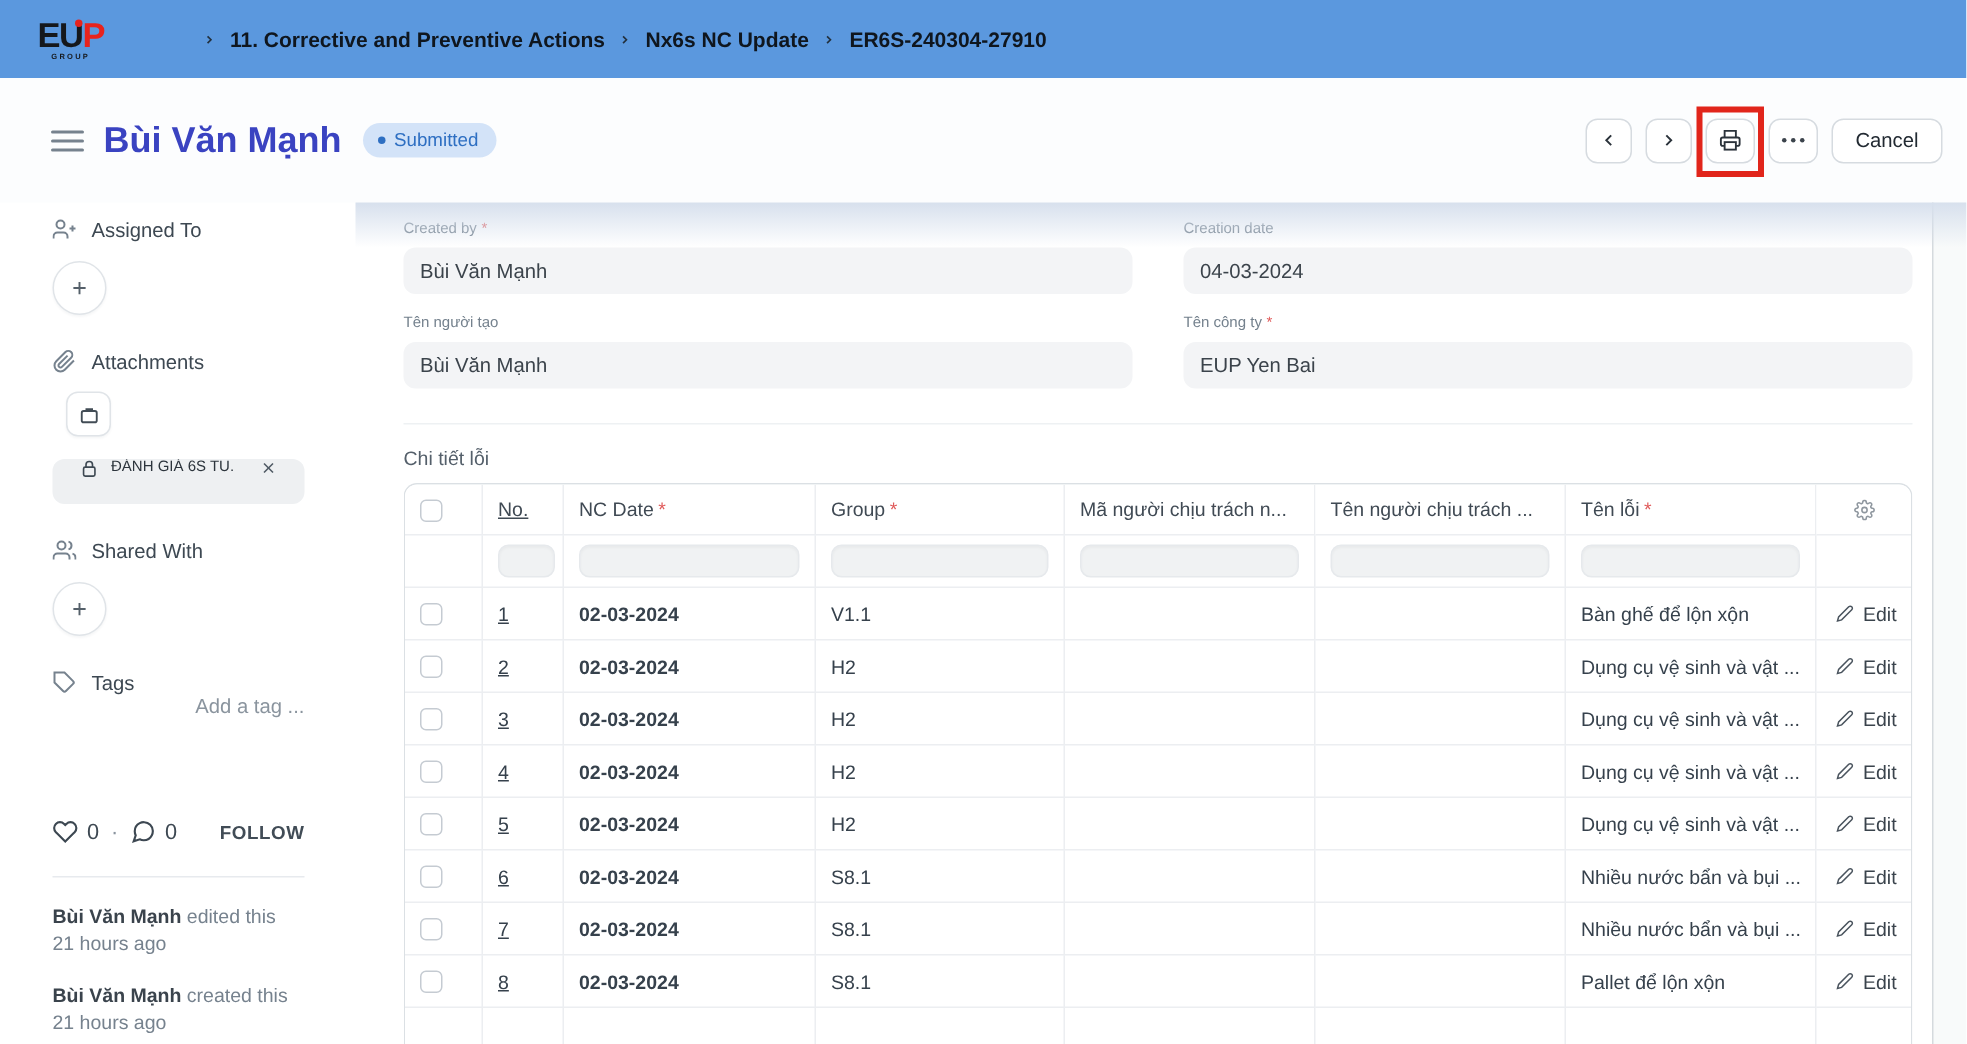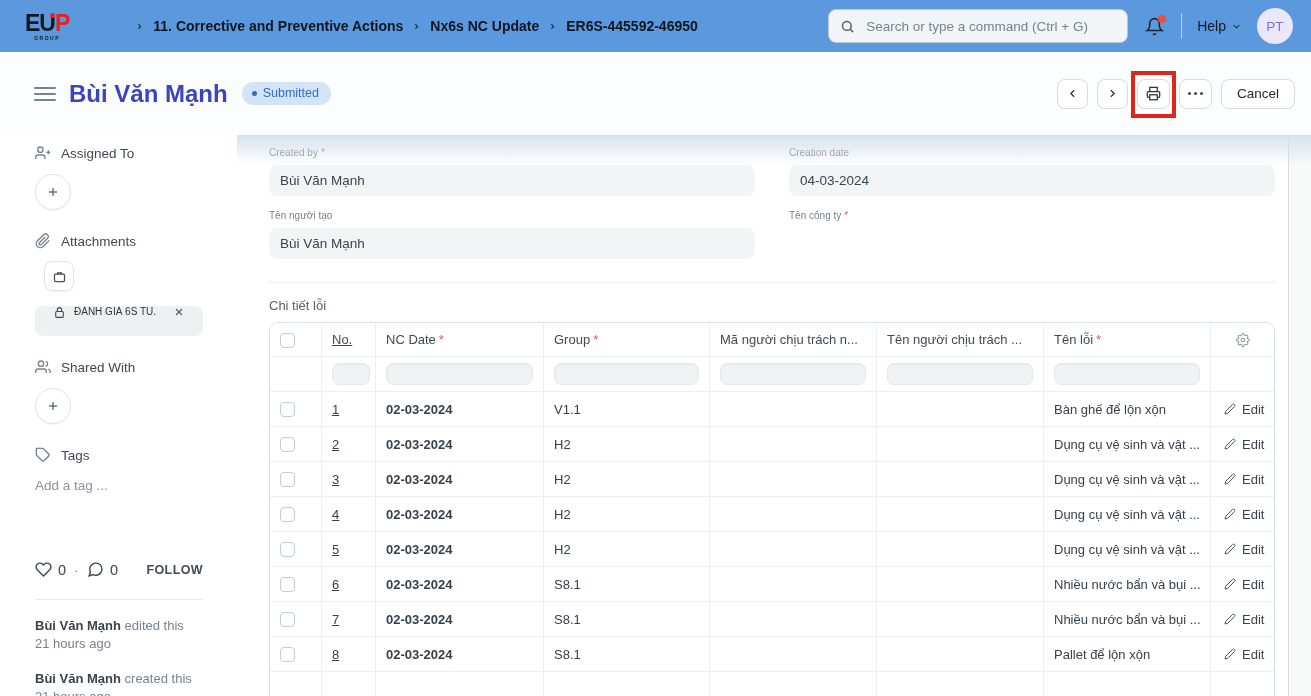--- a/index.html
+++ b/index.html
@@ -100,21 +100,21 @@
     box-shadow:0 1px 2px rgba(25,39,52,0.05); display:flex; align-items:center; justify-content:center;
     margin-left:9px; cursor:pointer; color:#424c55;
   }
   .attachment-pill {
     width:168px; height:30px; background:#eef0f2; border-radius:8px; margin-top:15px;
     display:flex; align-items:flex-start; gap:8px; padding:0 18px; font-size:10px; color:#2c343c; cursor:pointer;
   }
   .attachment-pill .lock { color:#3d4852; flex-shrink:0; }
   .pill-name { white-space:nowrap; overflow:hidden; max-width:105px; }
   .pill-x { margin-left:auto; color:#505a64; cursor:pointer; flex-shrink:0; display:flex; }
-  .add-tag { font-size:13.5px; color:#8a949e; margin-top:15px; cursor:text; }
+  .add-tag { font-size:13.5px; color:#8a949e; cursor:text;text-align:right; }
   .likes-row { display:flex; align-items:center; margin-top:68px; font-size:14.5px; color:#3d4852; }
   .likes-row svg { color:#3d4852; }
   .cnt { margin-left:6px; }
   .dot-sep { margin:0 8px; color:#8a949e; }
   .dot-sep::before { content:"·"; }
   .follow { margin-left:auto; font-size:12.5px; font-weight:700; letter-spacing:0.4px; color:#414c56; cursor:pointer; }
   .side-divider { border:none; border-top:1px solid #e7eaee; margin:21px 0 0; }
   .activity { margin-top:17px; font-size:13px; line-height:18px; color:#76828e; }
   .activity b { color:#3a434c; font-weight:700; }
 
@@ -187,49 +187,23 @@
       <svg width="9" height="13" viewBox="0 0 24 24" fill="none" stroke="currentColor" stroke-width="3">
           <polyline points="9 18 15 12 9 6"></polyline>
         </svg>
     </span>
     <span class="crumb">Nx6s NC Update</span>
     <span class="crumb-sep">
       <svg width="9" height="13" viewBox="0 0 24 24" fill="none" stroke="currentColor" stroke-width="3">
           <polyline points="9 18 15 12 9 6"></polyline>
         </svg>
     </span>
-    <span class="crumb">ER6S-445592-46950</span>
+    <span class="crumb">ER6S-240304-27910</span>
   </div>
 
-  <div class="nav-right">
-    <div class="nav-search">
-      <svg width="15" height="15" viewBox="0 0 24 24" fill="none" stroke="currentColor" stroke-width="2.4">
-          <circle cx="11" cy="11" r="7"></circle>
-          <line x1="21" y1="21" x2="16.5" y2="16.5"></line>
-        </svg>
-      <input type="text" placeholder="Search or type a command (Ctrl + G)" style="">
-    </div>
-    <div class="bell-wrap">
-      <svg width="19" height="19" viewBox="0 0 24 24" fill="none" stroke="currentColor" stroke-width="2">
-          <path d="M18 8a6 6 0 0 0-12 0c0 7-3 9-3 9h18s-3-2-3-9"></path>
-          <path d="M13.73 21a2 2 0 0 1-3.46 0"></path>
-        </svg>
-      <span class="bell-dot"></span>
-    </div>
-    <div class="nav-divider"></div>
-    <div class="help">
-      <span>Help</span>
-      <svg width="11" height="11" viewBox="0 0 24 24" fill="none" stroke="currentColor" stroke-width="2.5">
-          <polyline points="6 9 12 15 18 9"></polyline>
-        </svg>
-    </div>
-    <div class="avatar">
-      <span>PT</span>
-    </div>
-  </div>
 </div>
 
 <div class="page-head">
   <div class="hamburger">
       <span></span>
       <span></span>
       <span></span>
     </div>
   <h1 class="page-title">Bùi Văn Mạnh</h1>
   <div class="status-badge">
@@ -376,20 +350,21 @@
       <div class="field">
         <span class="field-label"><span>Creation date</span><span class="req"></span></span>
         <div class="field-value">04-03-2024</div>
       </div>
       <div class="field">
         <span class="field-label"><span>Tên người tạo</span><span class="req"></span></span>
         <div class="field-value">Bùi Văn Mạnh</div>
       </div>
       <div class="field">
         <span class="field-label"><span>Tên công ty</span><span class="req">*</span></span>
+        <div class="field-value">EUP Yen Bai</div>
       </div>
     </div>
 
     <hr class="section-sep">
     <div class="tbl-label">Chi tiết lỗi</div>
 
     <div class="grid-wrap">
       <table class="grid">
         <colgroup>
           <col style="width:52px">

